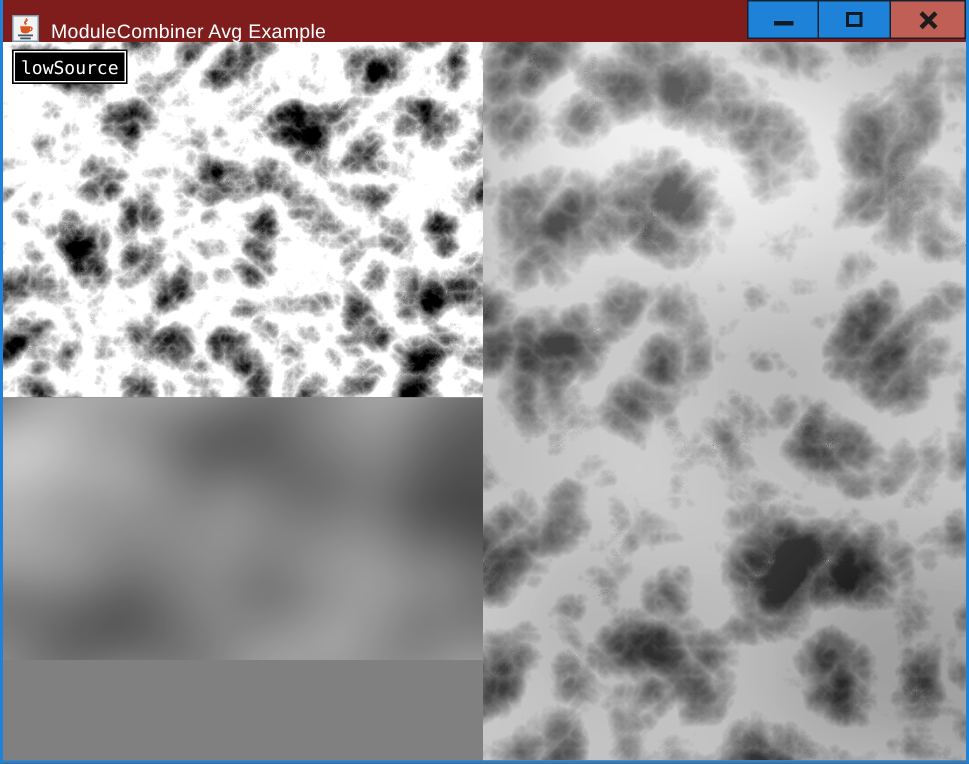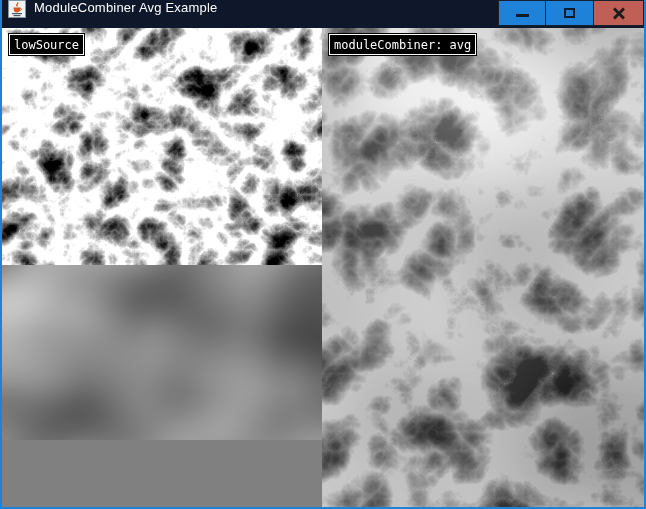--- a/index.html
+++ b/index.html
@@ -14,23 +14,23 @@
     border-right: 2px solid #1e82d8;
     border-bottom: 2px solid #1e82d8;
     background: #808080;
     overflow: hidden;
   }
 
   
   .titlebar {
     position: relative;
     height: 28px;
-    background: #0f172a;
-    display: flex;
-    align-items: flex-start;
+    background: #7f1d1d;
+    display: flex;
+    align-items: flex-end;
   }
   .app-icon {
     width: 18px; height: 18px;
     margin-left: 6px;
     flex: 0 0 auto;
   }
   .app-icon svg { display: block; }
   .title-text {
     color: #ffffff;
     font-size: 13px;
@@ -216,19 +216,18 @@
             </feComponentTransfer>
             <feComposite in="lowv" in2="highv" operator="arithmetic" k1="0" k2="0.5" k3="0.5" k4="0" result="avg"></feComposite>
             <feComponentTransfer in="avg">
               <feFuncR type="linear" slope="1.1" intercept="-0.08"></feFuncR>
               <feFuncG type="linear" slope="1.1" intercept="-0.08"></feFuncG>
               <feFuncB type="linear" slope="1.1" intercept="-0.08"></feFuncB>
             </feComponentTransfer>
           </filter>
           <rect x="-40" y="-40" width="440" height="580" filter="url(#fAvg)"></rect>
         </svg>
-        <span class="plabel">moduleCombiner: avg</span>
       </div>
 
     </div>
 
   </div>
 </div>
 
 </body></html>

